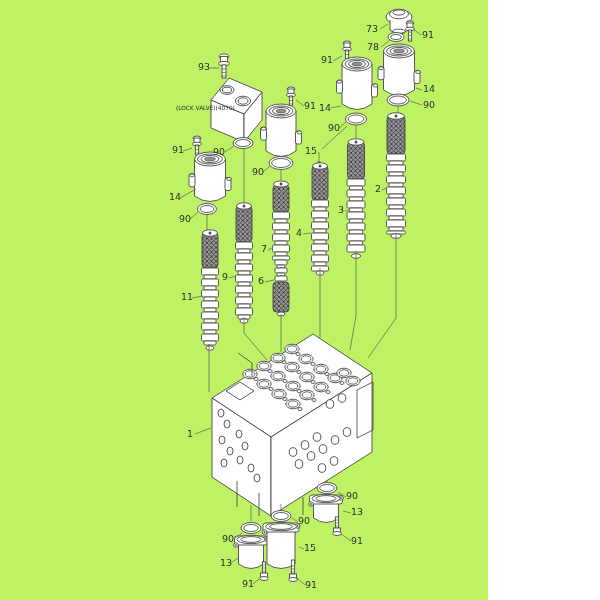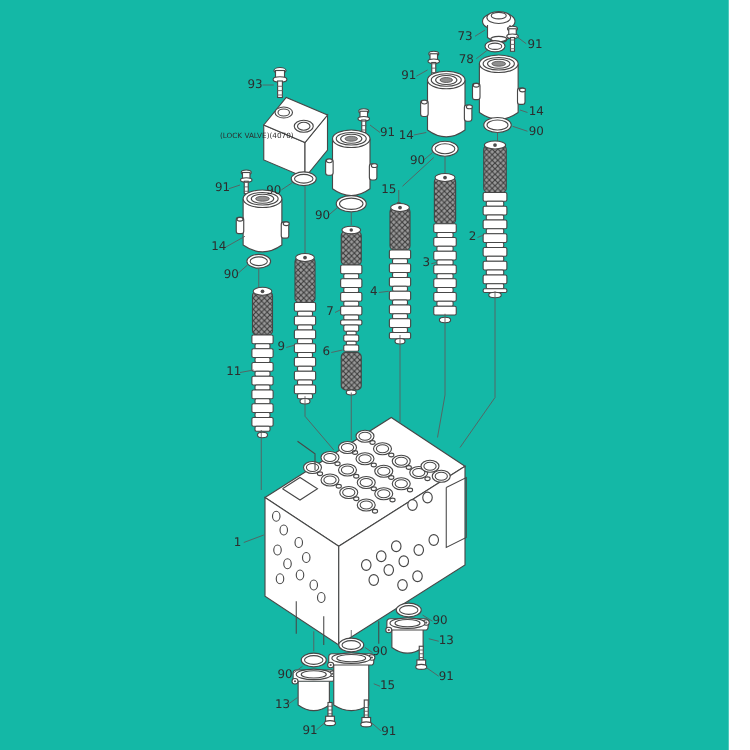--- a/index.html
+++ b/index.html
@@ -1,16 +1,16 @@
 <!DOCTYPE html>
 <html><head>
 <meta charset="utf-8">
 <style>
   html,body{margin:0;padding:0;background:#ffffff;}
-  .stage{width:583px;height:600px;background:#14b8a6;position:relative;overflow:hidden;}
+  .stage{width:488px;height:600px;background:#bef264;position:relative;overflow:hidden;}
   svg{display:block;}
   .p{fill:#ffffff;stroke:#474747;stroke-width:0.9;}
   .edge{fill:none;stroke:#474747;stroke-width:0.85;}
   .ln{fill:none;stroke:#5c5c5c;stroke-width:0.7;}
   .lbl{font:9.5px "DejaVu Sans", sans-serif;fill:#2d2d2d;text-anchor:middle;}
   .note{font:5.8px "DejaVu Sans", sans-serif;fill:#2d2d2d;}
 </style>
 </head>
 <body>
 

